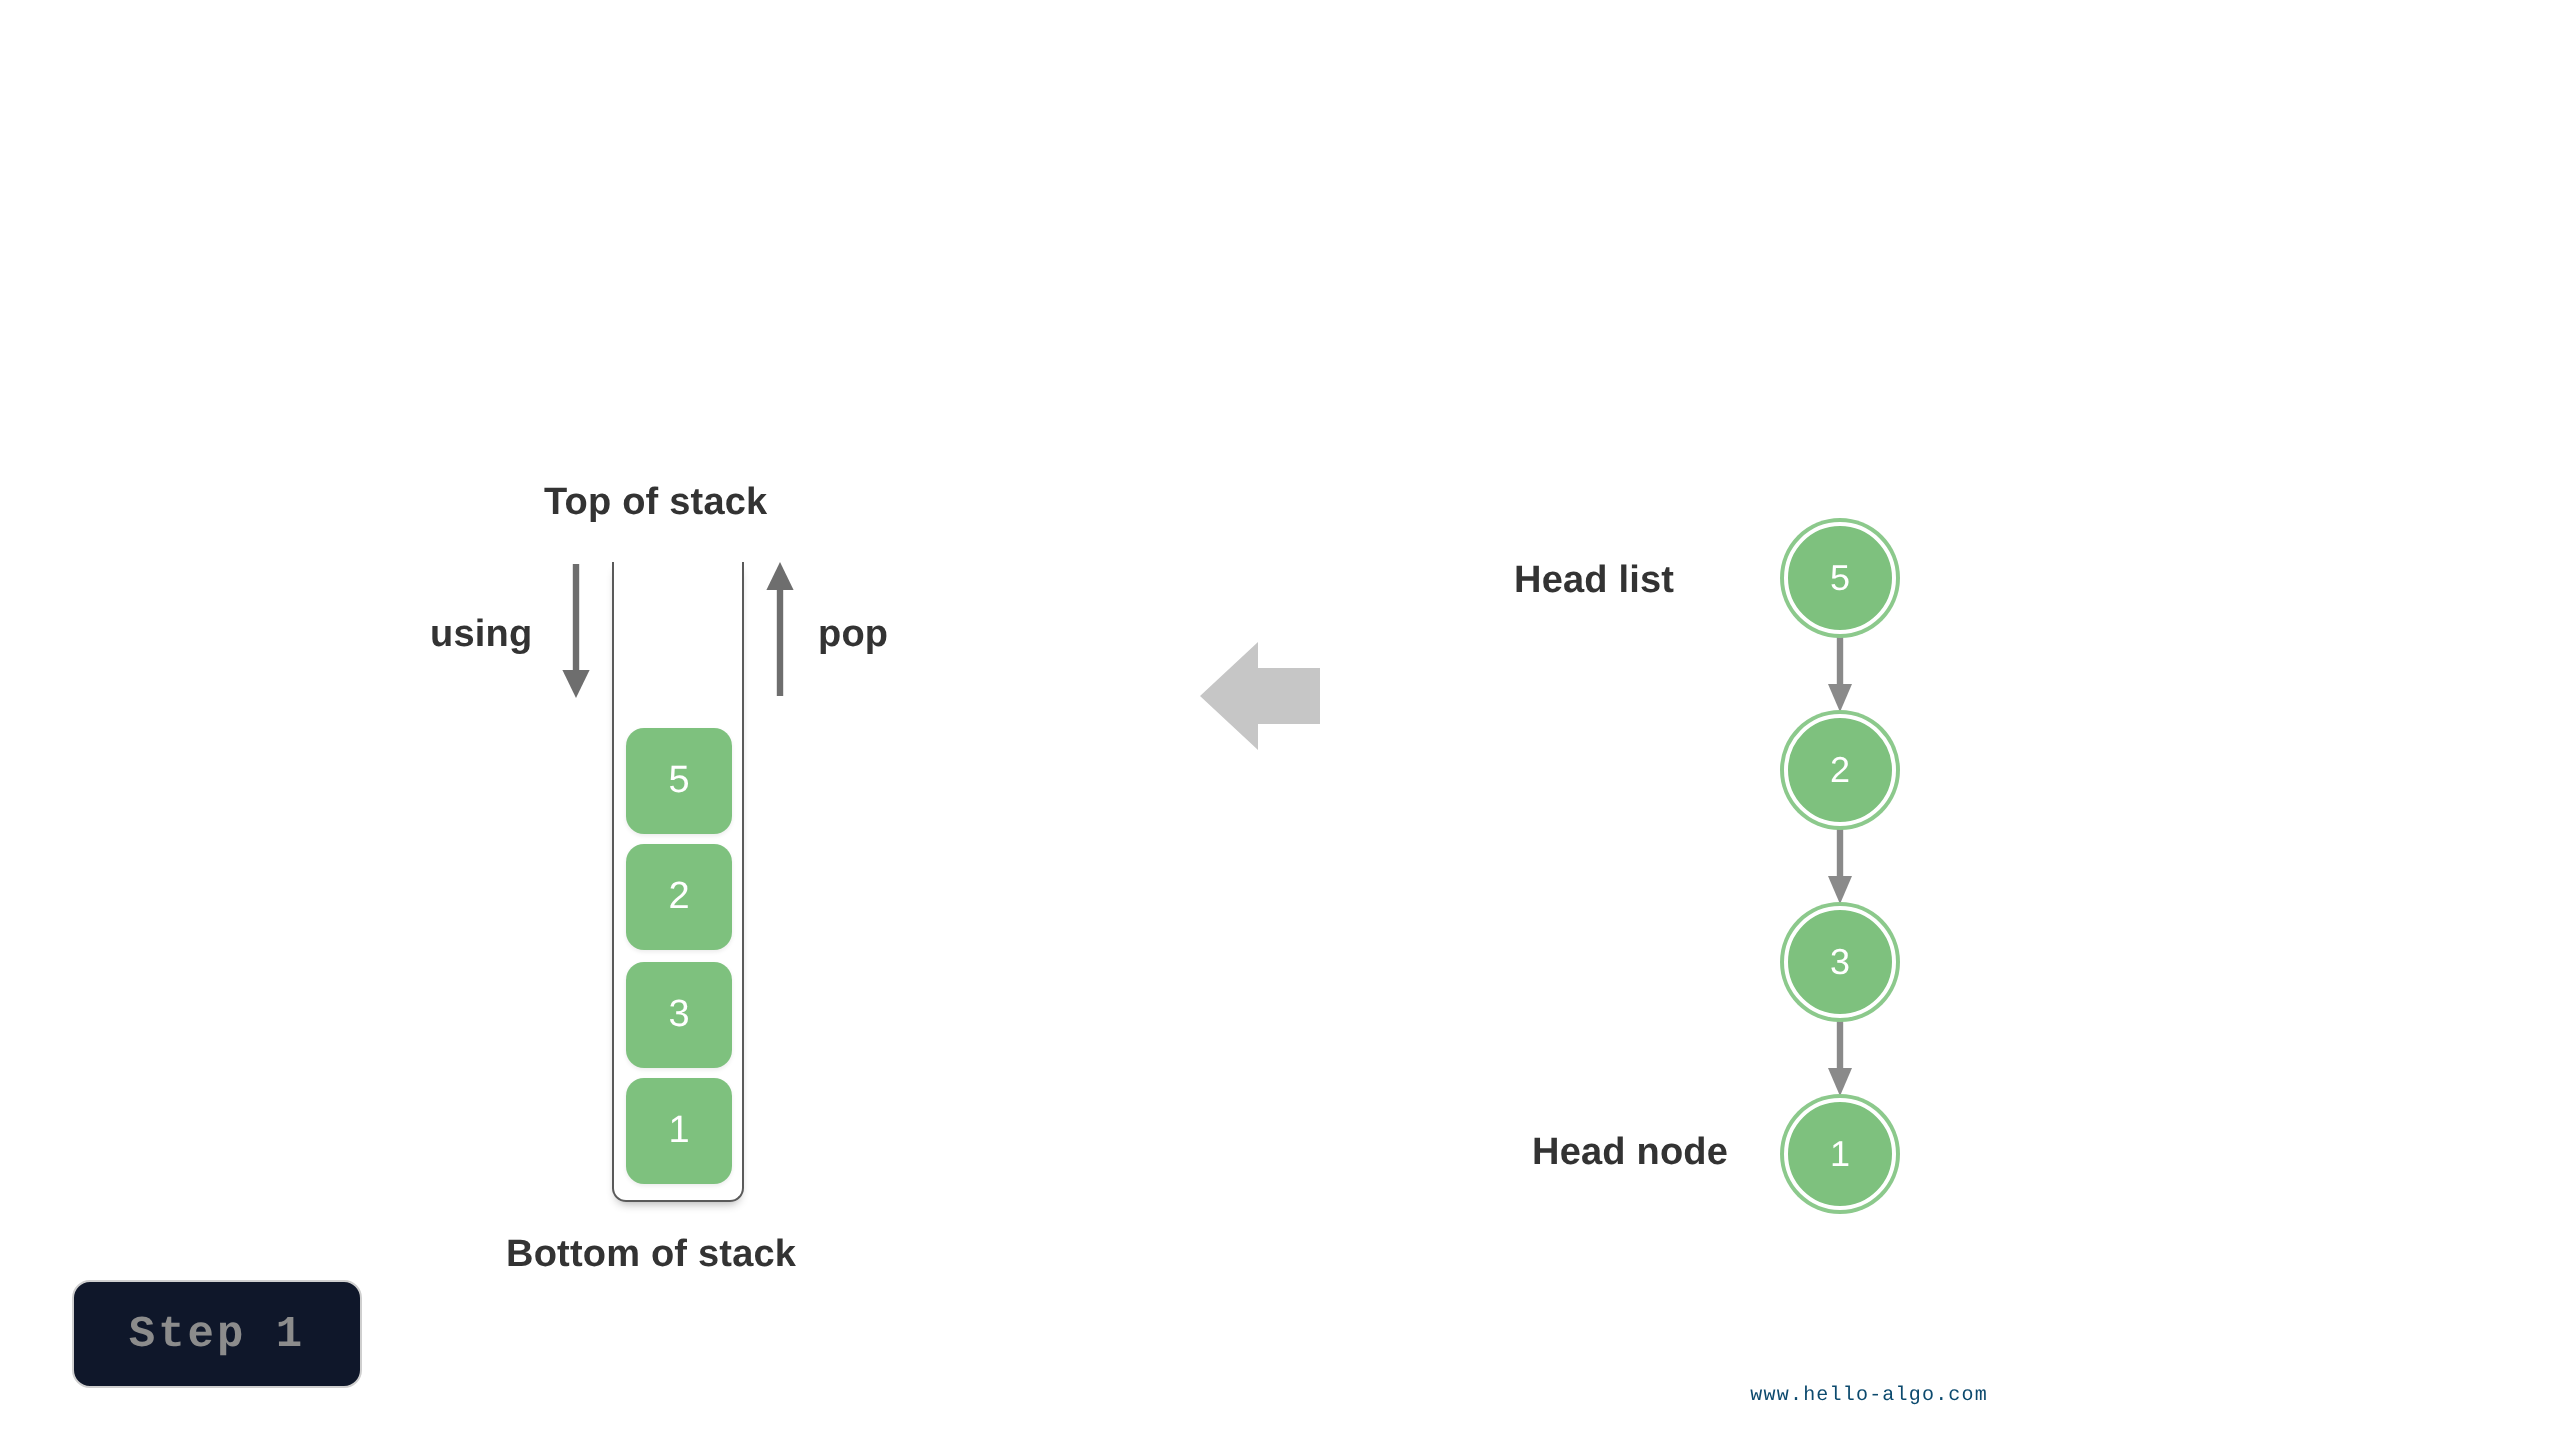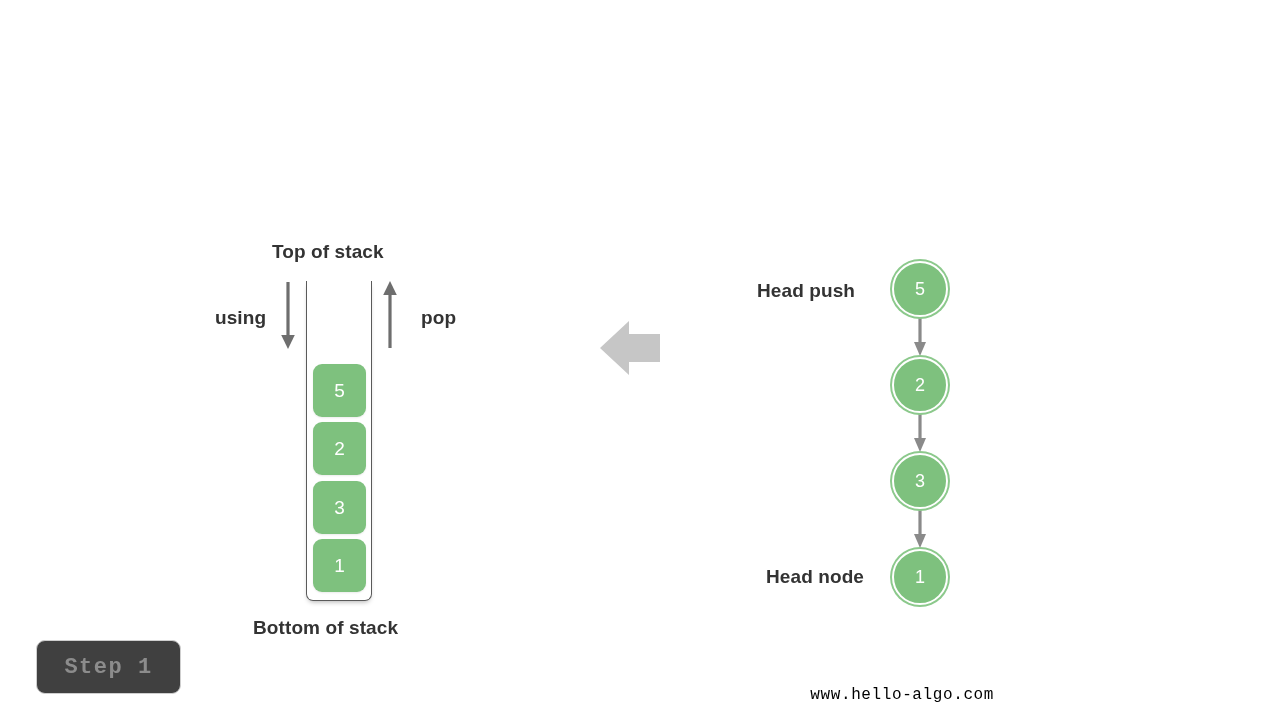--- a/index.html
+++ b/index.html
@@ -111,55 +111,55 @@
   
   #step-badge {
     position: absolute;
     left: 36px;
     top: 640px;
     width: 145px;
     height: 54px;
     box-sizing: border-box;
     border: 1.3px solid #cfcfcf;
     border-radius: 9px;
-    background: #404040;
+    background: #0f172a;
     display: flex;
     align-items: center;
     justify-content: center;
     font-family: "Liberation Mono", monospace;
     font-size: 22px;
     font-weight: bold;
     color: #8c8c8c;
     letter-spacing: 1.5px;
   }
 
   
   #watermark {
     position: absolute;
     right: 34px;
     bottom: 16px;
     font-family: "Liberation Mono", monospace;
-    font-size: 16px;
-    color: #000000;
+    font-size: 10px;
+    color: #0c4a6e;
     letter-spacing: 0.6px;
     white-space: nowrap;
   }
 </style>
 </head>
 <body>
 
 <div class="canvas">
 
   <div class="label-bold" style="left:272px; top:241px;">Top of stack</div>
 
   <div class="label-bold" style="left:253px; top:617px;text-align:center;">Bottom of stack</div>
 
   <div class="label-bold" style="left:215px; top:307px;">using</div>
 
-  <div class="label-bold" style="left:409px; top:307px;margin-left:12px;">pop</div>
+  <div class="label-bold" style="left:409px; top:307px;">pop</div>
 
   <svg class="op-arrow" style="left:277px; top:278px;" width="22" height="76" viewBox="0 0 22 76">
     <line x1="11" y1="4" x2="11" y2="60" stroke="#6e6e6e" stroke-width="3.2"></line>
     <polygon points="11,71 4.2,57 17.8,57" fill="#6e6e6e"></polygon>
   </svg>
 
   <svg class="op-arrow" style="left:379px; top:278px;" width="22" height="76" viewBox="0 0 22 76">
     <line x1="11" y1="70" x2="11" y2="14" stroke="#6e6e6e" stroke-width="3.2"></line>
     <polygon points="11,3 4.2,17 17.8,17" fill="#6e6e6e"></polygon>
   </svg>
@@ -169,21 +169,21 @@
   <div class="stack-cell" style="top:364px;">5</div>
   <div class="stack-cell" style="top:422px;">2</div>
   <div class="stack-cell" style="top:481px;">3</div>
   <div class="stack-cell" style="top:539px;">1</div>
 
   <svg id="transition-arrow" width="62" height="60" viewBox="0 0 62 60">
     <polygon points="0,30 29,3 29,16 60,16 60,44 29,44 29,57" fill="#c6c6c6"></polygon>
   </svg>
 
 
-  <div class="label-bold" style="left:757px; top:280px;">Head push</div>
+  <div class="label-bold" style="left:757px; top:280px;">Head list</div>
 
   <div class="label-bold" style="left:766px; top:566px;">Head node</div>
 
   <svg class="ll-connector" style="left:910px; top:316px;" width="20" height="42" viewBox="0 0 20 42">
     <line x1="10" y1="0" x2="10" y2="28" stroke="#8a8a8a" stroke-width="3.2"></line>
     <polygon points="10,40 4,26 16,26" fill="#8a8a8a"></polygon>
   </svg>
   <svg class="ll-connector" style="left:910px; top:412px;" width="20" height="42" viewBox="0 0 20 42">
     <line x1="10" y1="0" x2="10" y2="28" stroke="#8a8a8a" stroke-width="3.2"></line>
     <polygon points="10,40 4,26 16,26" fill="#8a8a8a"></polygon>

